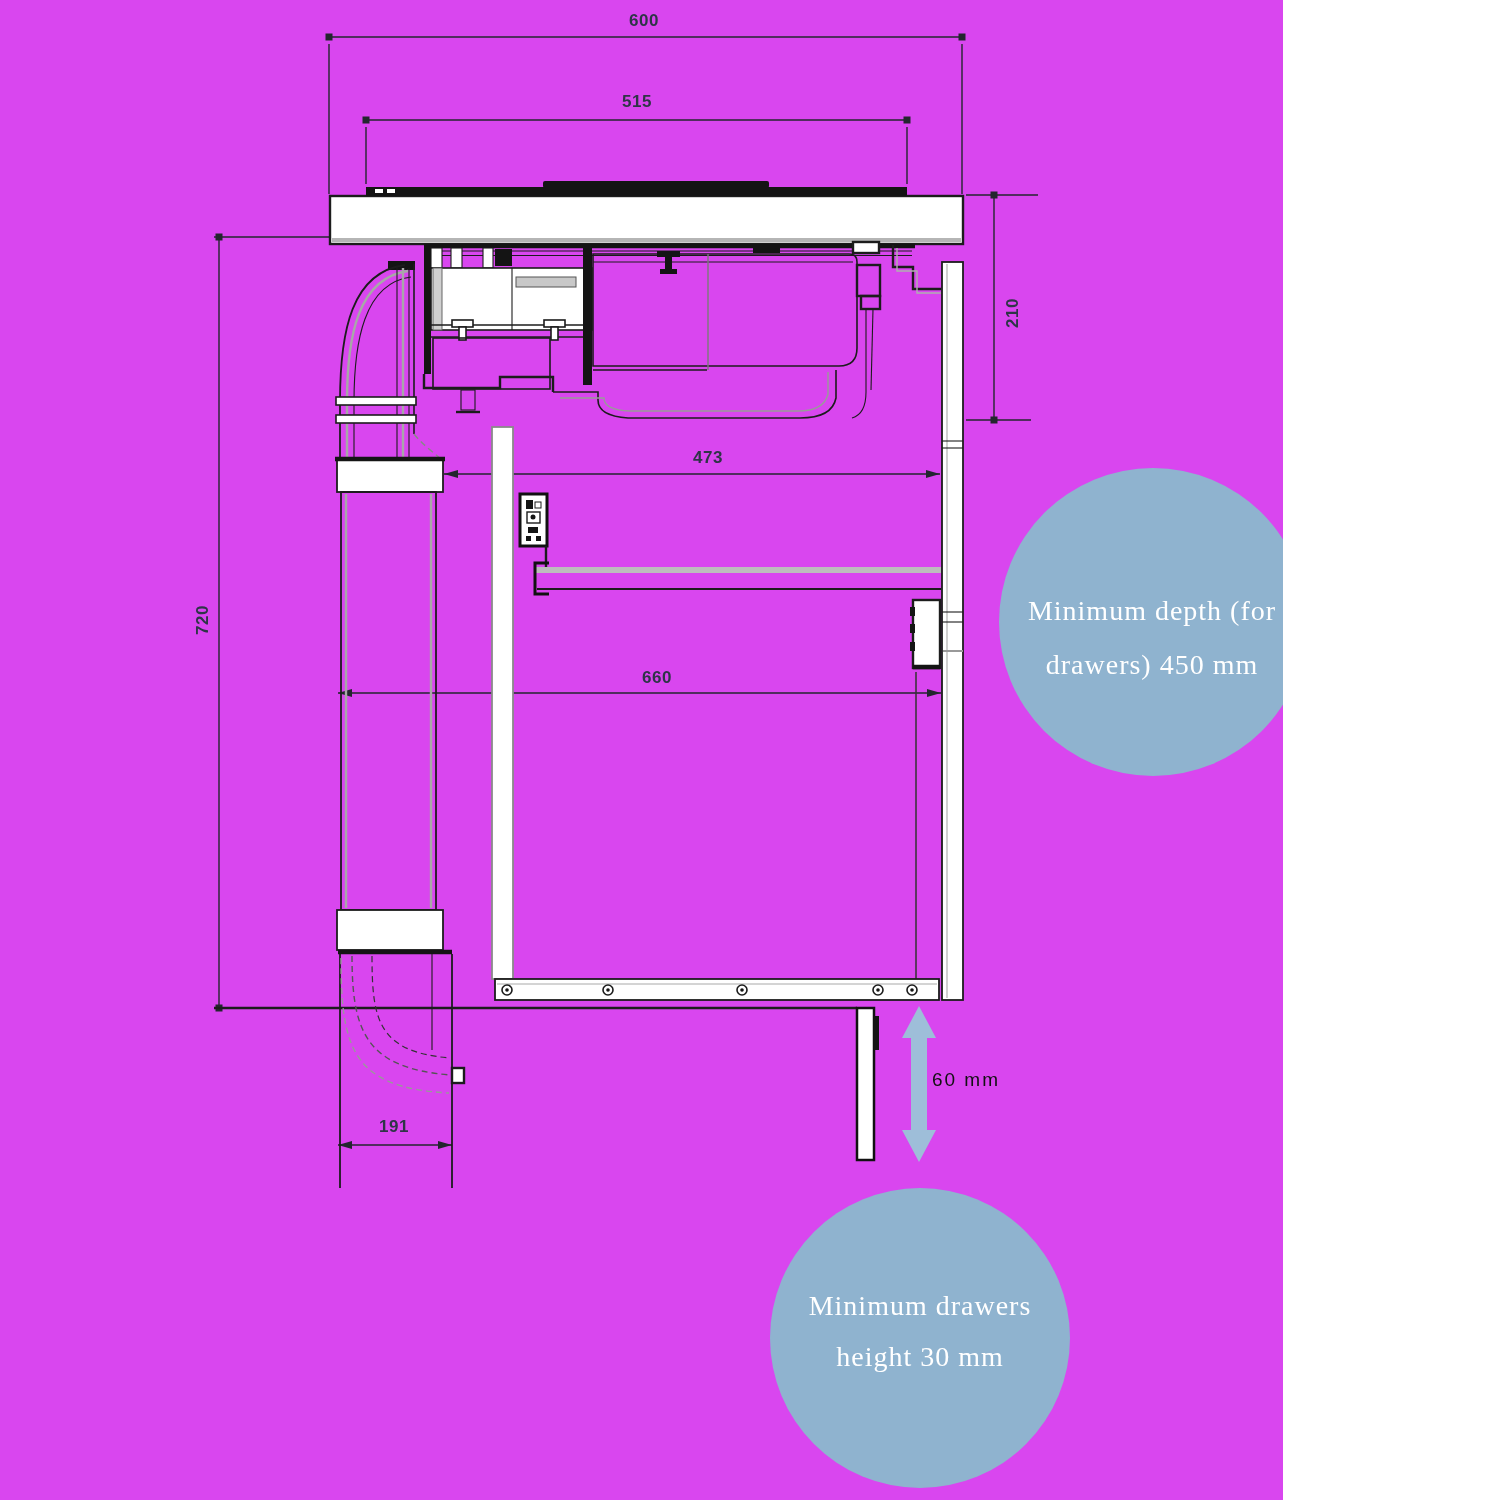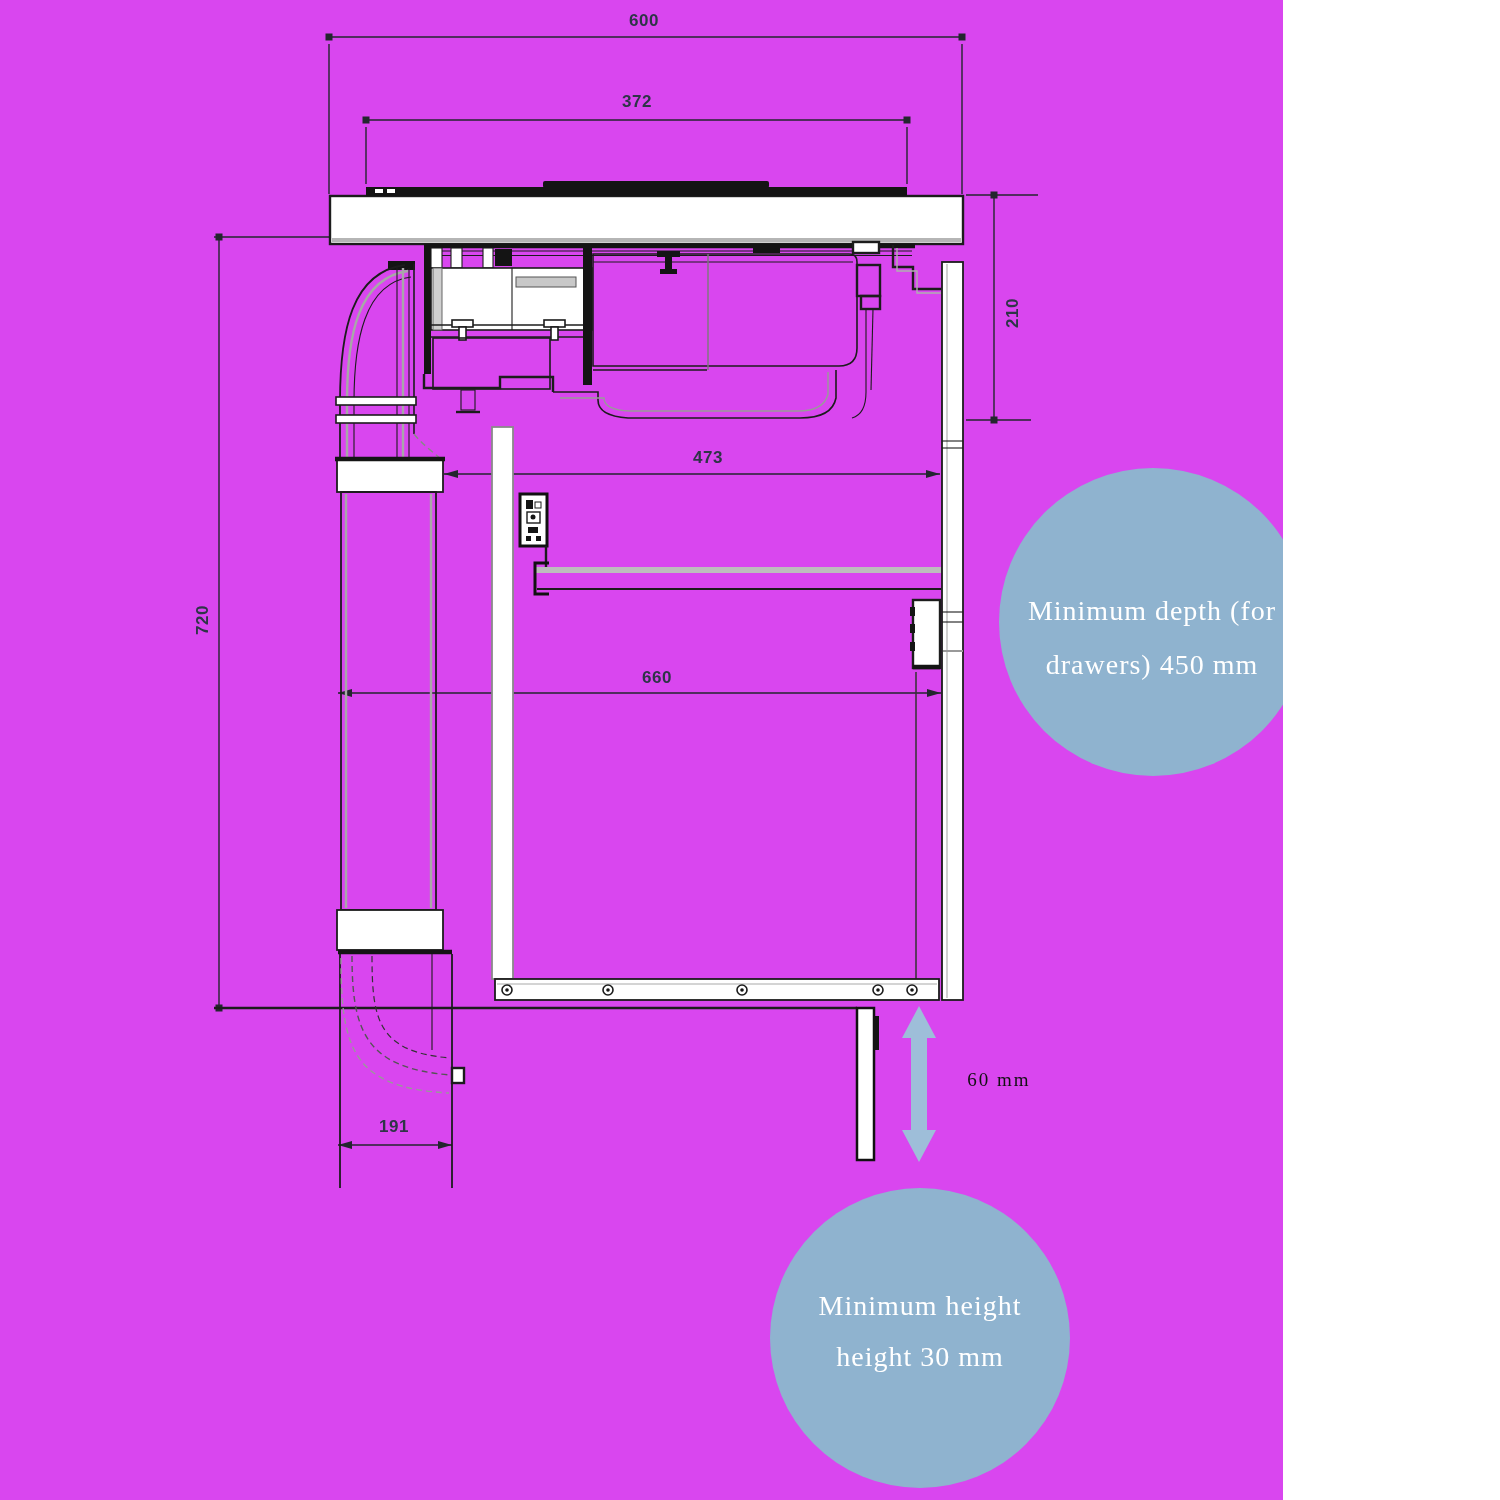--- a/index.html
+++ b/index.html
@@ -19,22 +19,22 @@
   .blk {fill:#141414;stroke:none;}
   .wf  {fill:#ffffff;}
   .dim {stroke:#23262e;fill:none;stroke-width:1.4;}
   .dimf{fill:#23262e;stroke:none;}
   .dash{stroke-dasharray:6 4;}
   
   .lbl{position:absolute;transform:translate(-50%,-50%);font-weight:bold;font-size:17px;
        color:#2e3547;letter-spacing:.5px;white-space:nowrap;}
   .lbl.rot{transform:translate(-50%,-50%) rotate(-90deg);}
   .serif-lbl{position:absolute;transform:translate(-50%,-50%);
-       font-family:Liberation Serif, serif;font-size:19px;color:#111;
-       letter-spacing:2px;white-space:nowrap;margin-left:33px;}
+       font-family:Liberation Sans, sans-serif;font-size:19px;color:#111;
+       letter-spacing:2px;white-space:nowrap;}
   .circle-text{position:absolute;transform:translate(-50%,-50%);
        font-family:"Liberation Serif",serif;font-size:28px;color:#fff;
        letter-spacing:1px;white-space:nowrap;margin-top:13px;}
 </style>
 </head>
 <body>
 
 <div class="canvas">
 
 <svg width="1500" height="1500" viewBox="0 0 1500 1500">
@@ -250,26 +250,26 @@
     <rect x="857" y="1008" width="17" height="152" stroke="#111" stroke-width="2.5" fill="#fff"></rect>
     <rect class="blk" x="874" y="1016" width="5" height="34"></rect>
   </g>
   <path d="M919,1006 L902,1038 L911,1038 L911,1130 L902,1130 L919,1162 L936,1130 L927,1130 L927,1038 L936,1038 Z" fill="#9EBED9"></path>
 
   <circle cx="1153" cy="622" r="154" fill="#8FB3CF"></circle>
   <circle cx="920" cy="1338" r="150" fill="#8FB3CF"></circle>
 </svg>
 
 <span class="lbl" style="left:644px;top:21px">600</span>
-<span class="lbl" style="left:637px;top:102px">372</span>
+<span class="lbl" style="left:637px;top:102px">515</span>
 <span class="lbl rot" style="left:1013px;top:313px">210</span>
 <span class="lbl" style="left:708px;top:458px">473</span>
 <span class="lbl rot" style="left:203px;top:620px">720</span>
 <span class="lbl" style="left:657px;top:678px">660</span>
 <span class="lbl" style="left:394px;top:1127px">191</span>
 <span class="serif-lbl" style="left:966px;top:1080px">60 mm</span>
 
 <span class="circle-text" style="left:1152px;top:598px">Minimum depth (for</span>
 <span class="circle-text" style="left:1152px;top:652px">drawers) 450 mm</span>
-<span class="circle-text" style="left:920px;top:1293px">Minimum height</span>
+<span class="circle-text" style="left:920px;top:1293px">Minimum drawers</span>
 <span class="circle-text" style="left:920px;top:1344px">height 30 mm</span>
 
 </div>
 
 </body></html>

